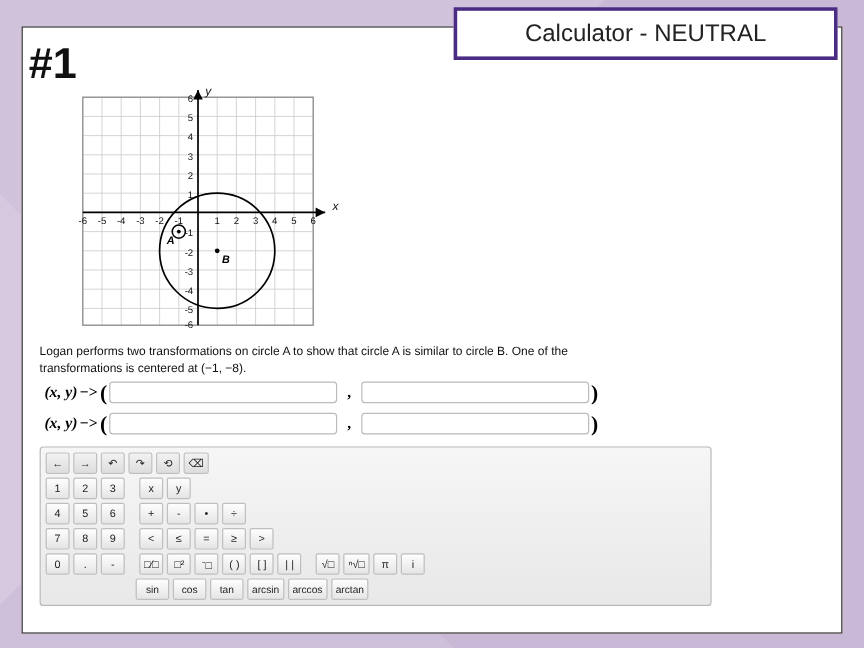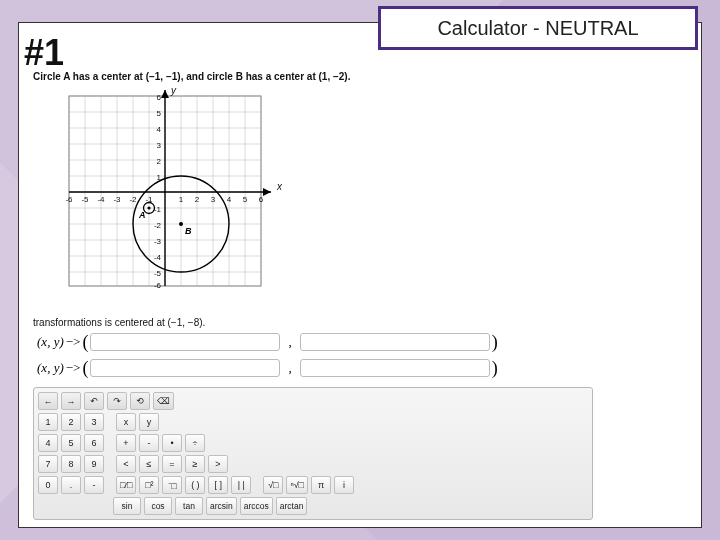--- a/index.html
+++ b/index.html
@@ -32,21 +32,21 @@
     position:absolute; left:18px; top:22px; right:18px; bottom:12px;
     background:#fff; border:1px solid #333;
     padding:48px 14px 8px 14px;
     display:flex; flex-direction:column;
   }
   .prompt1 { font-size:10px; font-weight:bold; color:#111; margin-bottom:4px; }
   .graph-wrap { display:flex; }
   .graph { margin-left:6px; }
   .prompt2 { font-size:10px; color:#111; margin-top:6px; line-height:1.35; }
   .prompt3 { font-size:10px; color:#111; margin-top:10px; margin-bottom:8px; }
-  .map-row { display:flex; align-items:center; font-size:13px; font-family:'Times New Roman',serif; margin:4px 0 4px 4px;}
+  .map-row { display:flex; align-items:center; font-size:13px; font-family:'Times New Roman',serif; margin:4px 0 4px 4px;font-weight:bold;}
   .map-row .lhs { font-style:italic; }
   .map-row .arrow { margin:0 2px; }
   .map-row .paren { font-size:18px; line-height:14px; }
   .blank {
     width:190px; height:18px;
     border:1px solid #bbb; border-radius:3px;
     background:#fff; margin:0 2px;
   }
   .comma { margin:0 6px; }
   
@@ -72,21 +72,20 @@
   .tbtn.fn { min-width:28px; font-size:8.5px; }
   .graph text { font-family:Arial,sans-serif; }
 </style>
 </head>
 <body>
 
 <div class="bg-pattern"></div>
 
 <div class="card">
 
-  <div class="prompt1">Circle A has a center at (−1, −1), and circle B has a center at (1, −2).</div>
 
   <div class="graph-wrap">
     <svg class="graph" width="255" height="210" viewBox="0 0 255 210">
 
       <g stroke="#ccc" stroke-width="0.7">
 
         <line x1="30" y1="10" x2="30" y2="200"></line>
           <line x1="46" y1="10" x2="46" y2="200"></line>
           <line x1="62" y1="10" x2="62" y2="200"></line>
           <line x1="78" y1="10" x2="78" y2="200"></line>
@@ -159,21 +158,21 @@
       <circle cx="142" cy="138" r="2" fill="#000"></circle>
       <text x="146" y="148" font-size="9" font-style="italic" font-weight="bold">B</text>
 
       <circle cx="110" cy="122" r="5.5" fill="none" stroke="#000" stroke-width="1.3"></circle>
       <circle cx="110" cy="122" r="1.6" fill="#000"></circle>
       <text x="100" y="132" font-size="9" font-style="italic" font-weight="bold">A</text>
     </svg>
   </div>
 
   <div class="prompt2">
-    <br>
+    <span>Logan performs two transformations on circle A to show that circle A is similar to circle B. One of the</span><br>
     <span>transformations is centered at (−1, −8).</span>
   </div>
 
 
   <div class="map-row">
     <span class="lhs">(<i>x</i>, <i>y</i>)</span>
     <span class="arrow">−&gt;</span>
     <span class="paren">(</span>
     <div class="blank"></div>
     <span class="comma">,</span>

